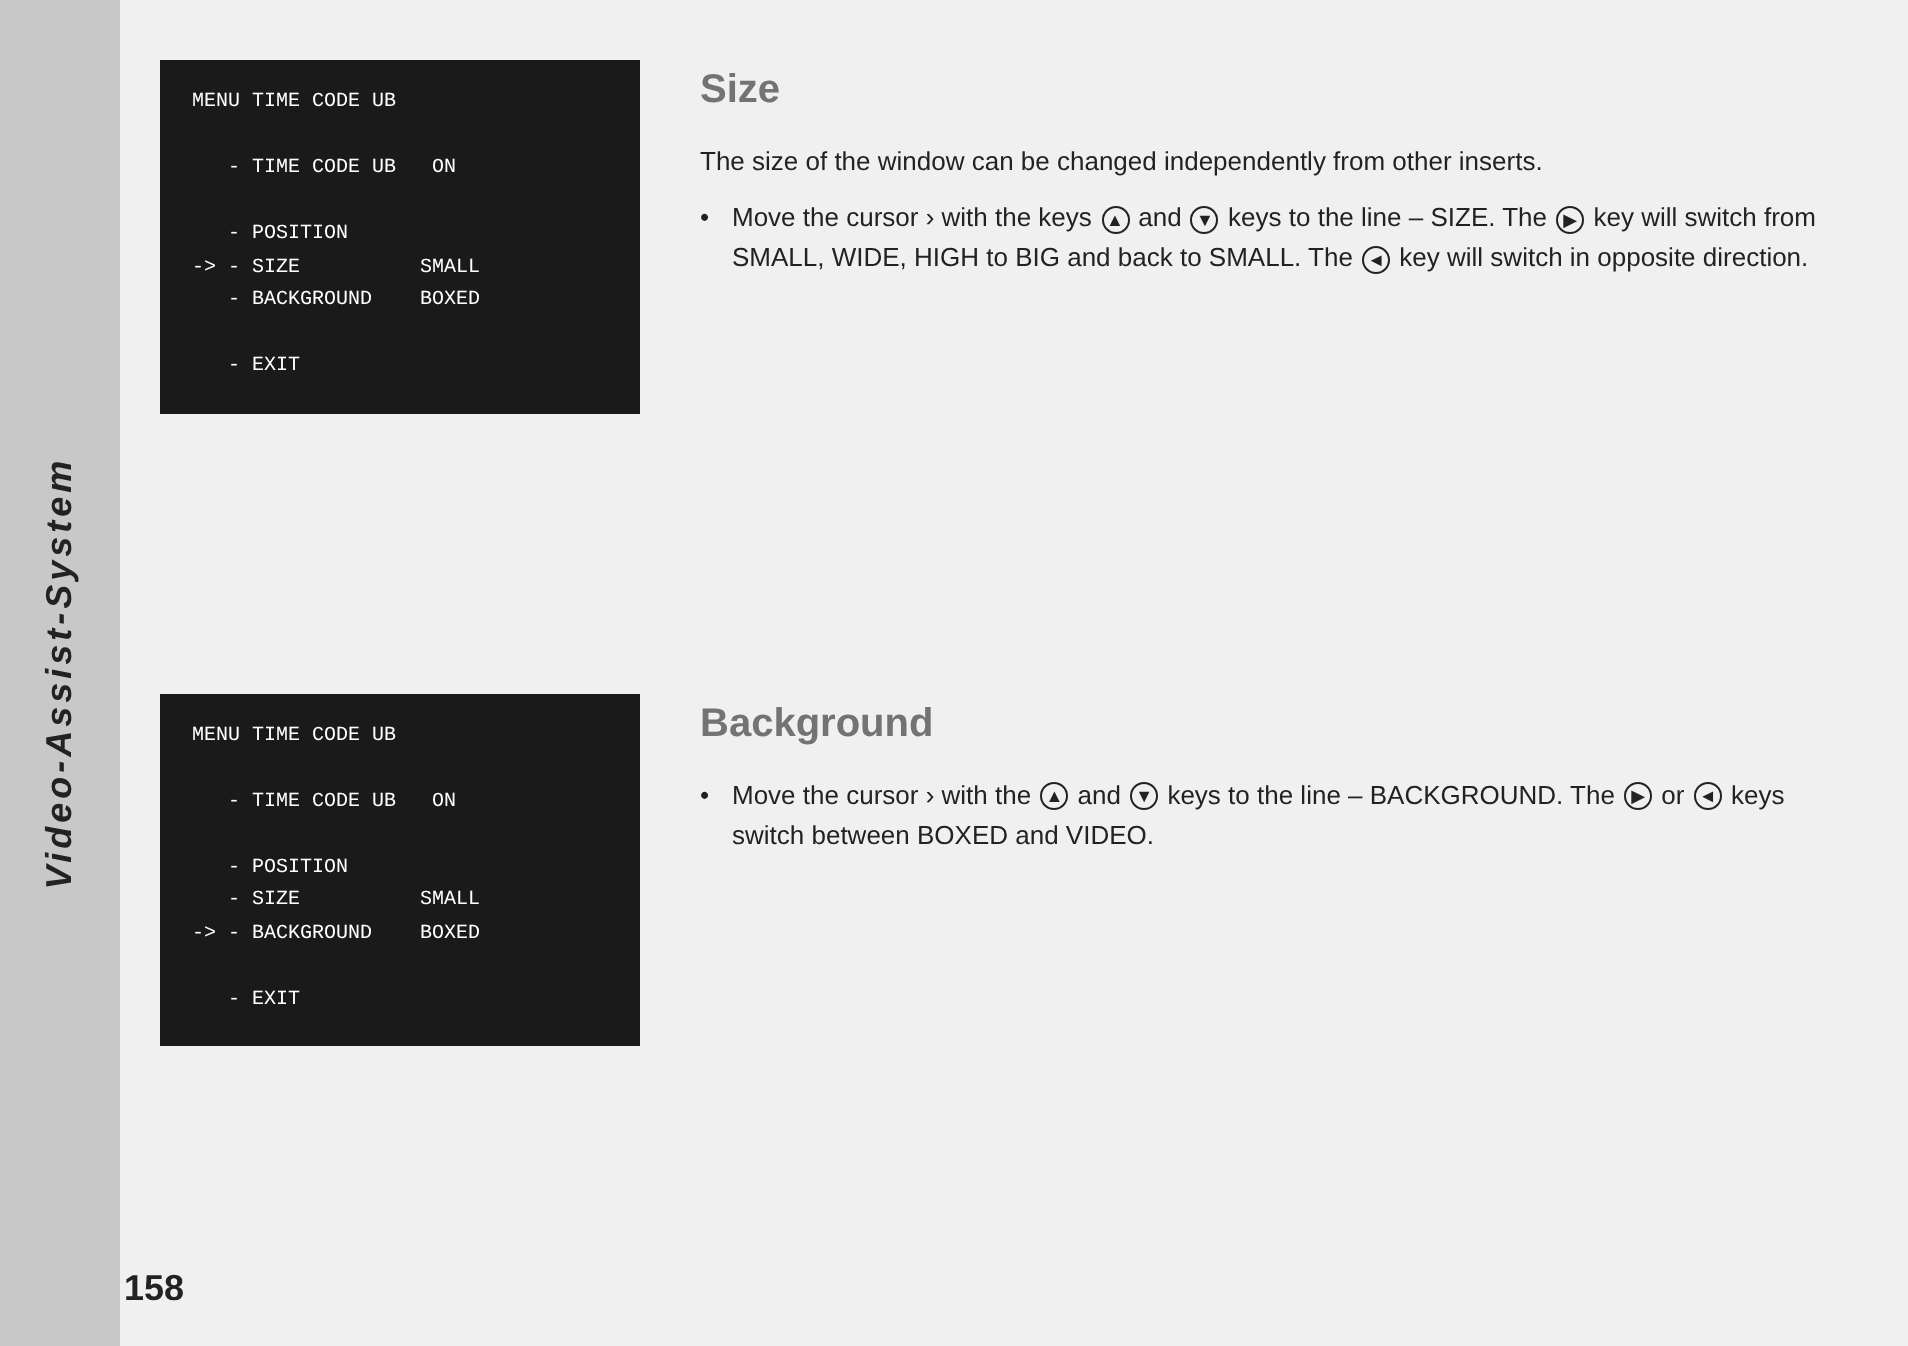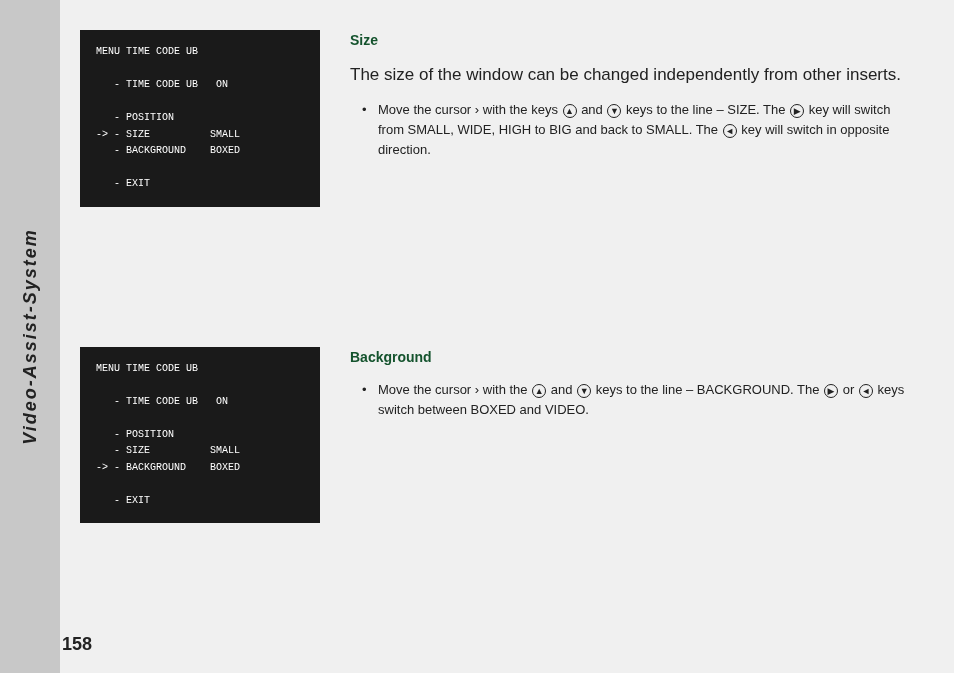--- a/index.html
+++ b/index.html
@@ -82,36 +82,36 @@
 
     
     .description {
       flex: 1;
       font-size: 13px;
       color: #222;
       line-height: 1.55;
     }
 
     .description h3 {
-      font-size: 14px;
+      font-size: 20px;
       font-weight: bold;
       margin-bottom: 10px;
-      color: #14532d;
+      color: #737373;
     }
 
     .description p {
       margin-bottom: 8px;
-      font-size: 17px;
+      font-size: 13px;
       color: #222;
     }
 
     .description ul {
       list-style: none;
       padding: 0;
-      margin: 12px;
+      margin: 0;
     }
 
     .description ul li {
       padding-left: 16px;
       position: relative;
       font-size: 13px;
       color: #222;
       line-height: 1.55;
       margin-bottom: 4px;
     }

